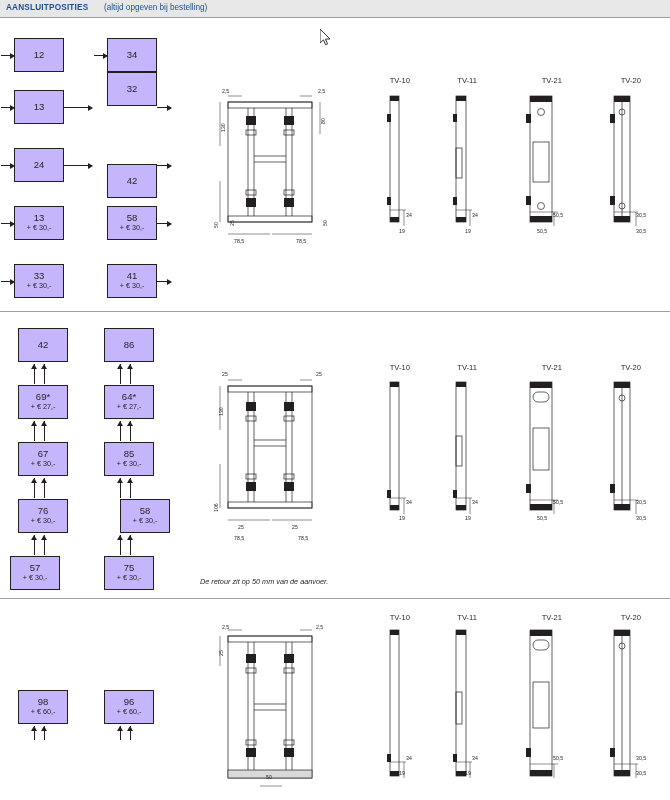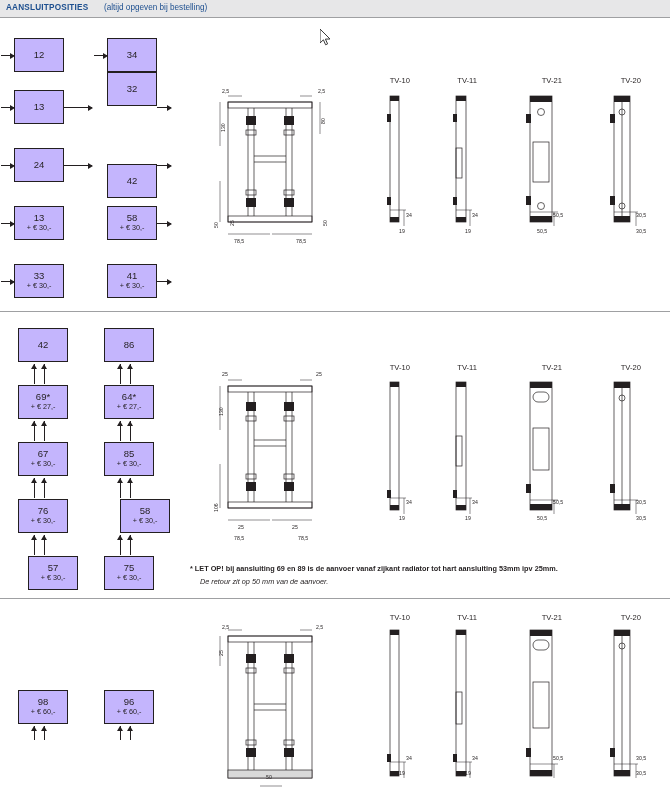--- a/index.html
+++ b/index.html
@@ -277,21 +277,21 @@
     <span class="price">+ € 27,-</span>
   </div>
   <div class="codebox" style="left:18px; top:442px">
     <span class="code">67</span>
     <span class="price">+ € 30,-</span>
   </div>
   <div class="codebox" style="left:18px; top:499px">
     <span class="code">76</span>
     <span class="price">+ € 30,-</span>
   </div>
-  <div class="codebox" style="left:28px; top:556px">
+  <div class="codebox" style="left:10px; top:556px">
     <span class="code">57</span>
     <span class="price">+ € 30,-</span>
   </div>
 
   <div class="codebox" style="left:104px; top:328px">
     <span class="code">86</span>
   </div>
   <div class="codebox" style="left:104px; top:385px">
     <span class="code">64*</span>
     <span class="price">+ € 27,-</span>
@@ -450,23 +450,20 @@
         <circle cx="14" cy="20" r="3"></circle>
         <rect x="2" y="106" width="5" height="9" fill="#231f20" stroke="none"></rect>
         <line x1="6" y1="122" x2="30" y2="122" stroke-width="0.5"></line>
         <line x1="28" y1="122" x2="28" y2="136" stroke-width="0.5"></line>
       </g>
     </svg>
   </div>
   <div class="dimtext" style="left:636px; top:499px">30,5</div>
   <div class="dimtext" style="left:636px; top:515px">30,5</div>
 
-  <div class="note" style="left:190px; top:564px">
-    <b>* LET OP! bij aansluiting 69 en 89 is de aanvoer vanaf zijkant radiator tot hart aansluiting 53mm ipv 25mm.</b>
-  </div>
   <div class="note" style="left:200px; top:577px">
     <i>De retour zit op 50 mm van de aanvoer.</i>
   </div>
 
   <div class="codebox" style="left:18px; top:690px">
     <span class="code">98</span>
     <span class="price">+ € 60,-</span>
   </div>
   <div class="codebox" style="left:104px; top:690px">
     <span class="code">96</span>

